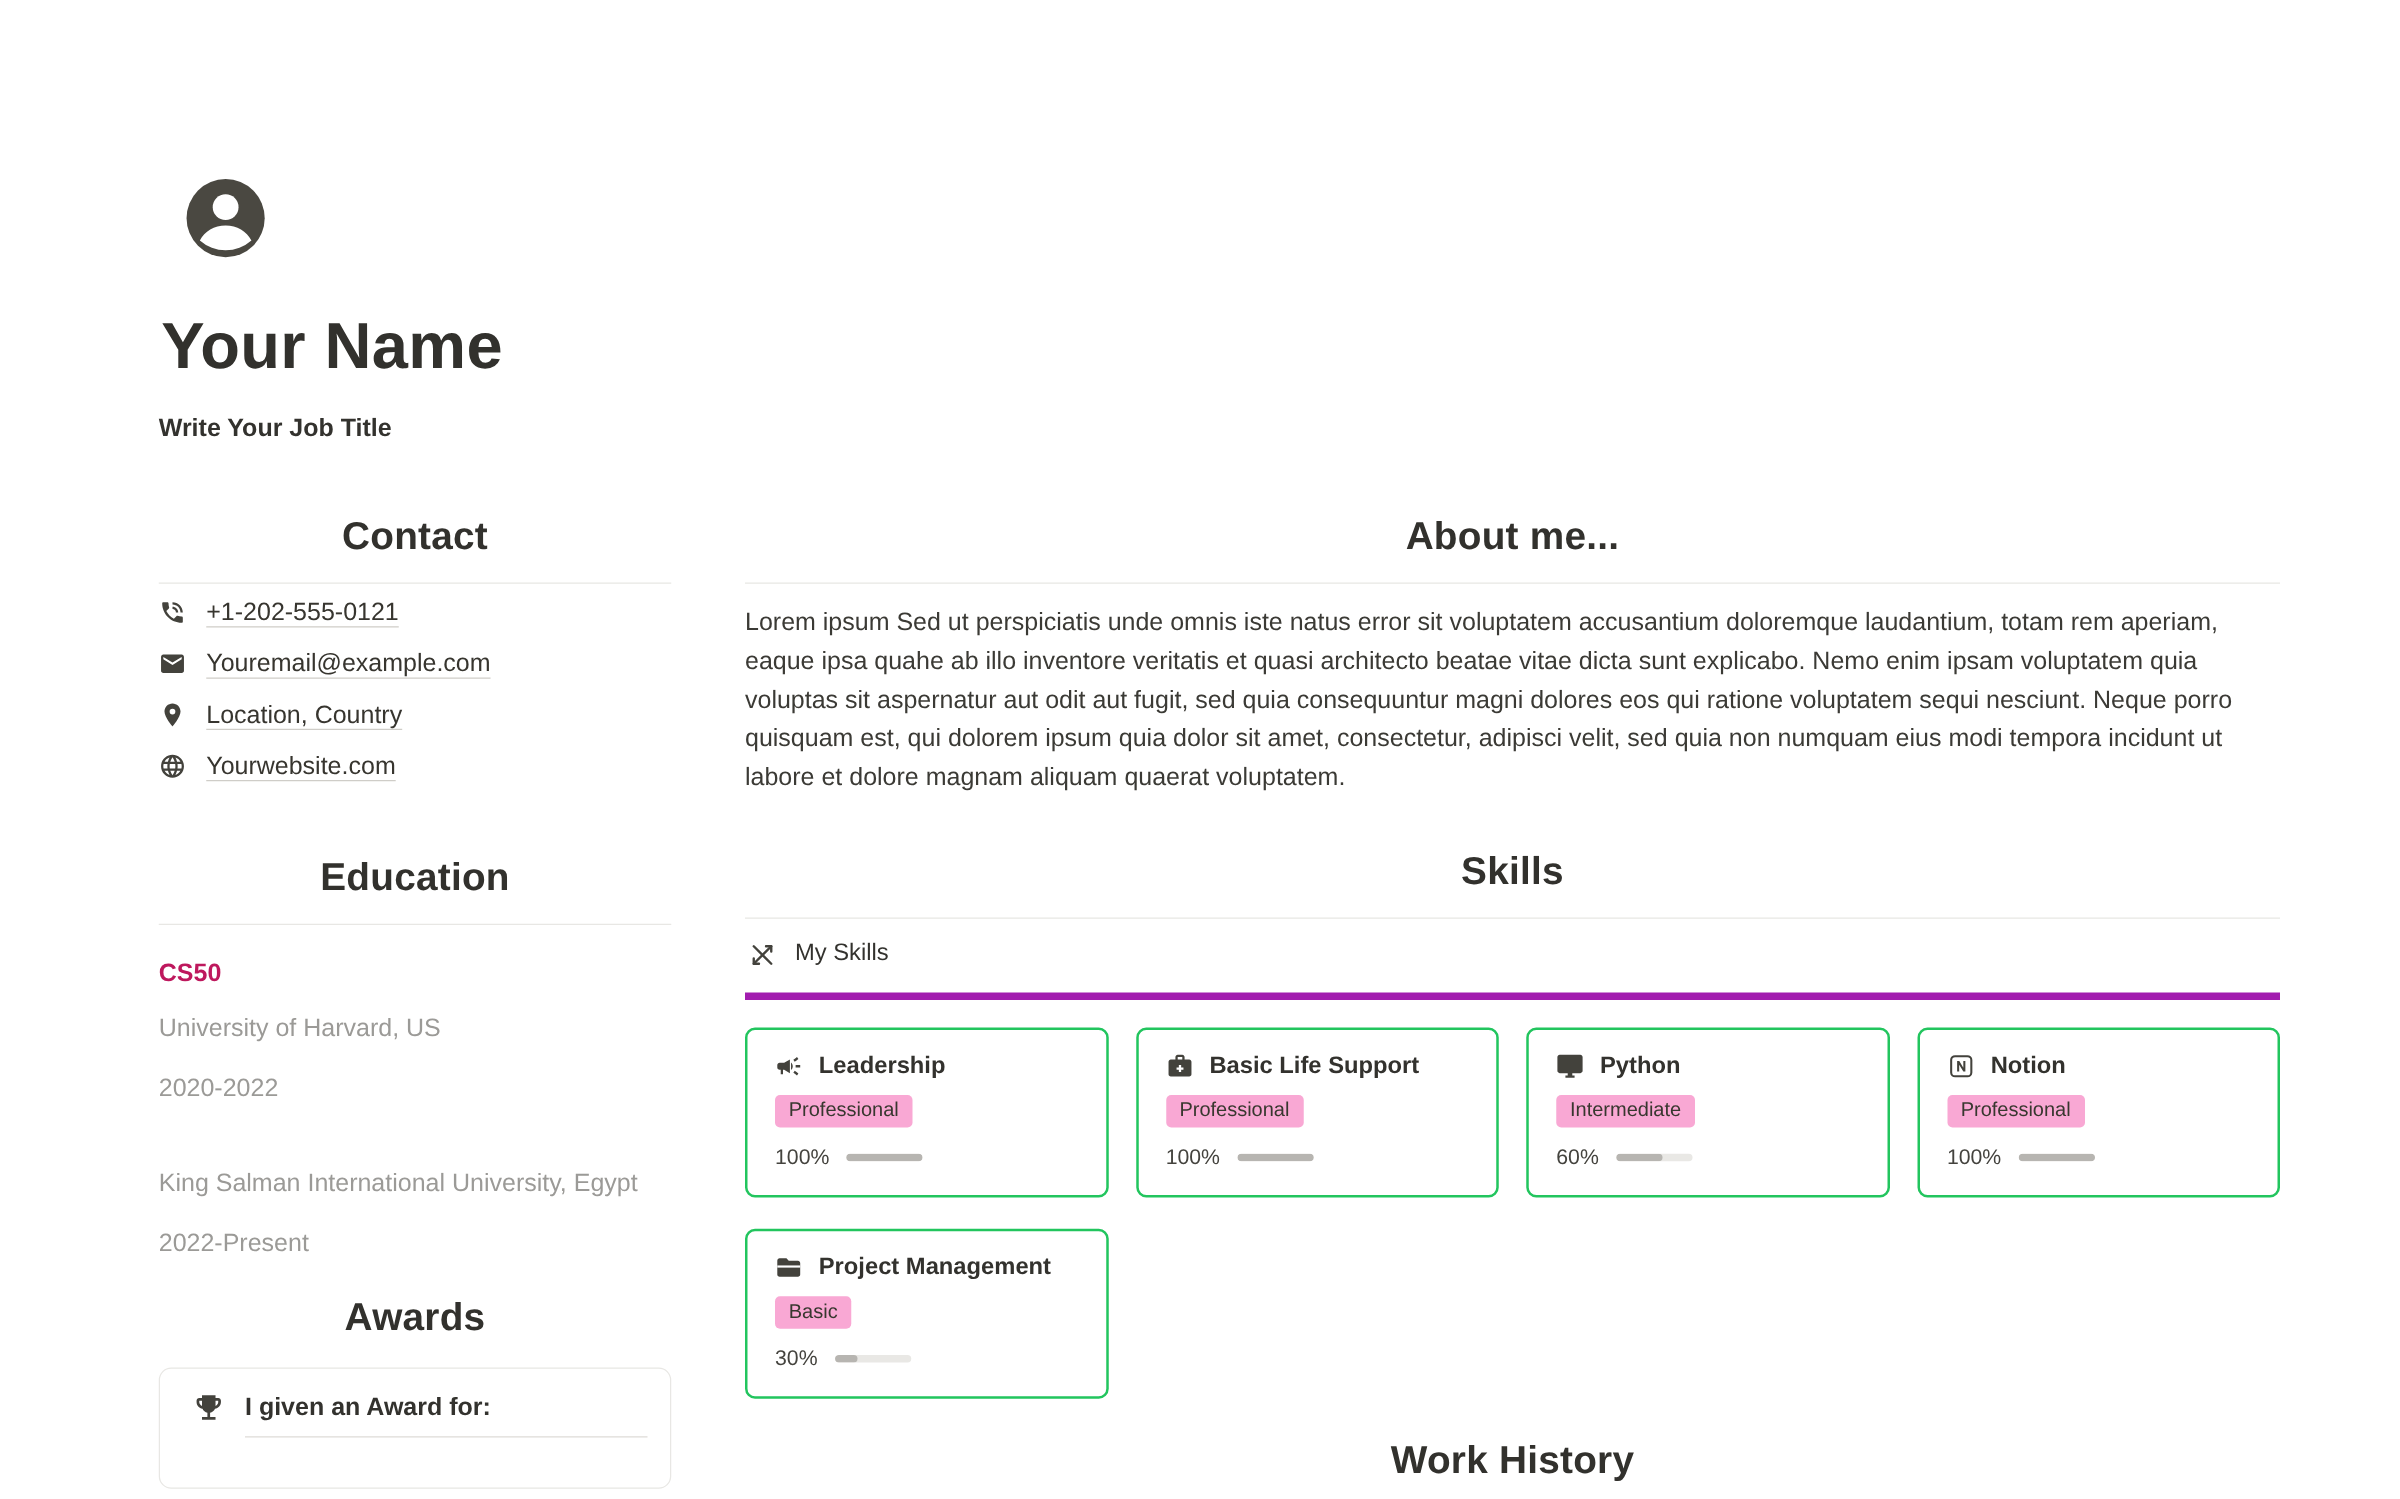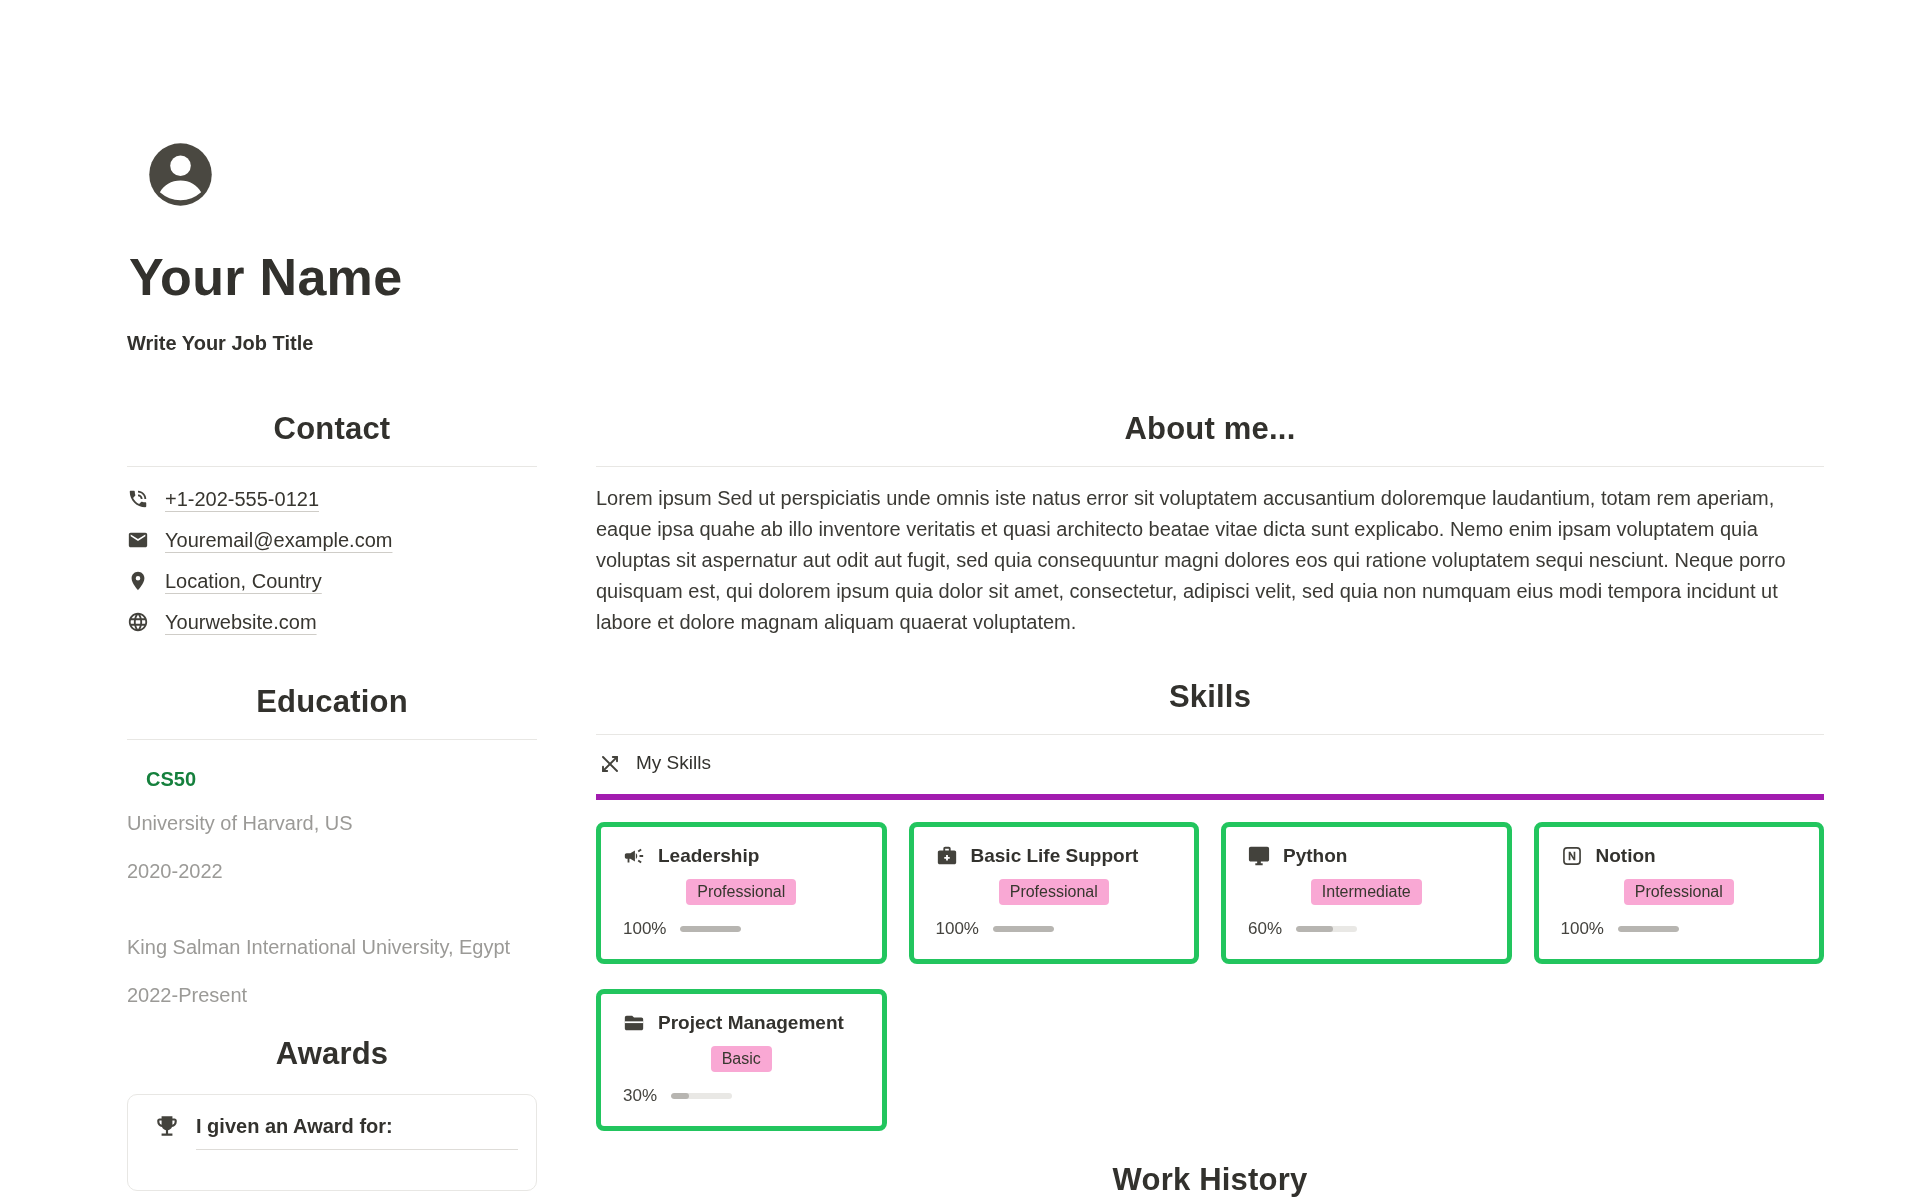--- a/index.html
+++ b/index.html
@@ -29,44 +29,44 @@
     padding-bottom:19px; border-bottom:1px solid #e8e7e4; letter-spacing:.2px; line-height:1.2;text-align:center;
   }
   .contact-heading { margin-top:55px; }
   .edu-heading { margin-top:40px; }
   .awards-heading { margin-top:24px; border-bottom:none; padding-bottom:0; }
   .about-heading { margin-top:273px; }
   .skills-heading { margin-top:40px; }
   .wh-heading { margin-top:30px; padding-bottom:16px; }
 
   .contact-list { padding-top:12px; }
-  .contact-item { height:41px; display:flex; align-items:center; gap:16px; }
+  .contact-item { height:41px; display:flex; align-items:flex-start; gap:16px; }
   .contact-link {
     color:#37352f; font-size:20px; text-decoration:underline;
     text-decoration-color:#cfcdc8; text-decoration-thickness:1px; text-underline-offset:5px;
     cursor:pointer;
   }
 
   .edu-item { margin-top:28px; }
   .edu-item + .edu-item { margin-top:44px; }
-  .edu-title { font-size:20px; font-weight:700; color:#15803d;margin-left:19px; }
+  .edu-title { font-size:20px; font-weight:700; color:#be185d; }
   .edu-sub { font-size:20px; color:#9b9a97; margin-top:16px; line-height:32px; }
 
   .award-card { margin-top:22px; border:1px solid #e8e7e4; border-radius:10px; padding:18px 26px 40px; background:#fff; }
   .award-row { display:flex; align-items:center; gap:16px; font-size:20px; font-weight:700; color:#33322e; }
   .award-underline { margin:10px 0 0 42px; width:322px; border-bottom:1px solid #dedcd8; height:1px; }
 
   .about-body { margin:16px 0 0; font-size:20px; line-height:31px; color:#3b3a35; }
 
   .skills-group-row {
     display:flex; gap:14px; padding:17px 2px 18px;
     border-bottom:6px solid #a21caf; font-size:19px; color:#33322e; cursor:pointer;
   }
   .skills-grid { margin-top:22px; display:grid; grid-template-columns:repeat(4,1fr); gap:25px 22px; }
-  .skill-card { border:5px solid #22c55e; border-radius:8px; background:#fff; padding:18px 22px 20px; cursor:pointer;text-align:center; }
+  .skill-card { border:2px solid #22c55e; border-radius:8px; background:#fff; padding:18px 22px 20px; cursor:pointer; }
   .skill-title-row { display:flex; align-items:center; gap:13px; font-size:19px; font-weight:700; color:#33322e; }
   .skill-badge {
     display:inline-block; margin-top:12px; background:#f9a8d4; border-radius:4px;
     padding:4px 11px; font-size:16px; color:#38372f; line-height:18px;
   }
   .skill-progress-row { margin-top:14px; display:flex; align-items:center; gap:14px; }
   .skill-percent { font-size:17px; color:#44433e; }
   .progress-track { width:61px; height:6px; border-radius:3px; background:#e9e8e5; overflow:hidden; }
   .progress-fill { height:100%; background:#b7b5b1; border-radius:3px; }
 

